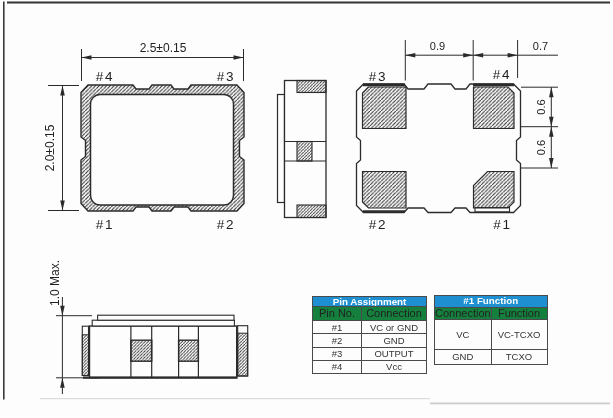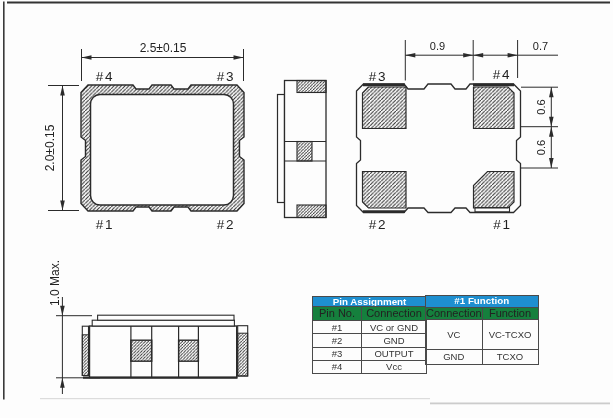--- a/index.html
+++ b/index.html
@@ -199,21 +199,21 @@
           <td>#3</td>
           <td>OUTPUT</td>
         </tr>
 <tr style="height:13.2px">
           <td>#4</td>
           <td>Vcc</td>
         </tr>
 </tbody>
     </table>
 
-<table class="tb" style="left:425px;top:295px;width:112.5px;">
+<table class="tb" style="left:434px;top:295px;width:112.5px;">
 <colgroup>
         <col style="width:56.5px">
         <col style="width:56px">
       </colgroup>
 <tbody>
         <tr style="height:11.5px">
           <td class="hd" colspan="2">#1 Function</td>
         </tr>
 <tr style="height:12.8px">
           <td class="sh">Connection</td>

